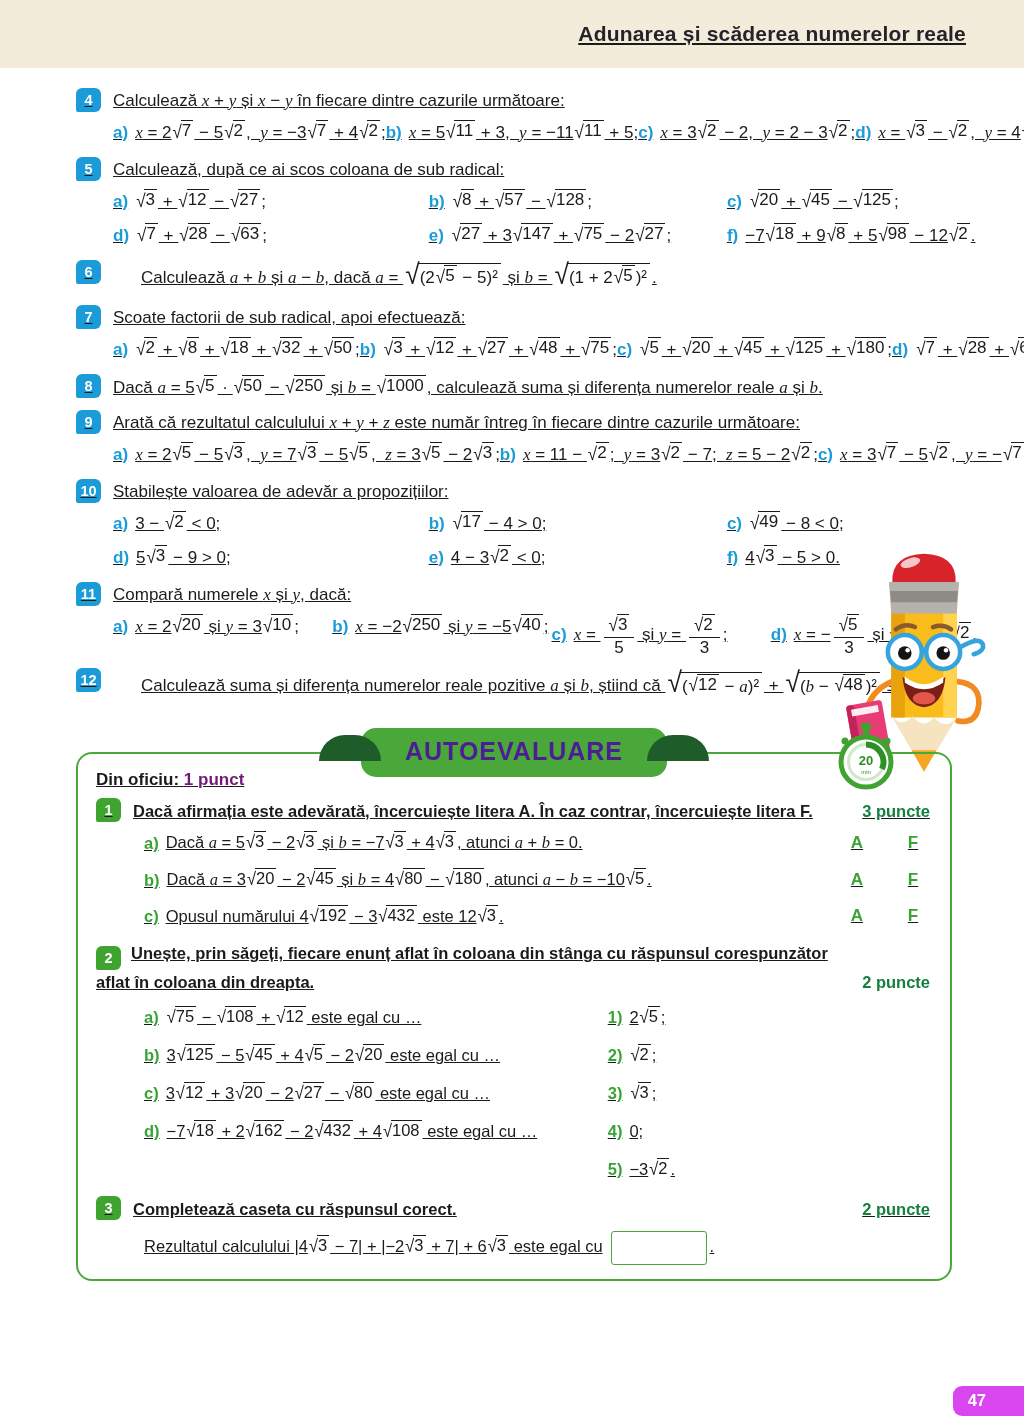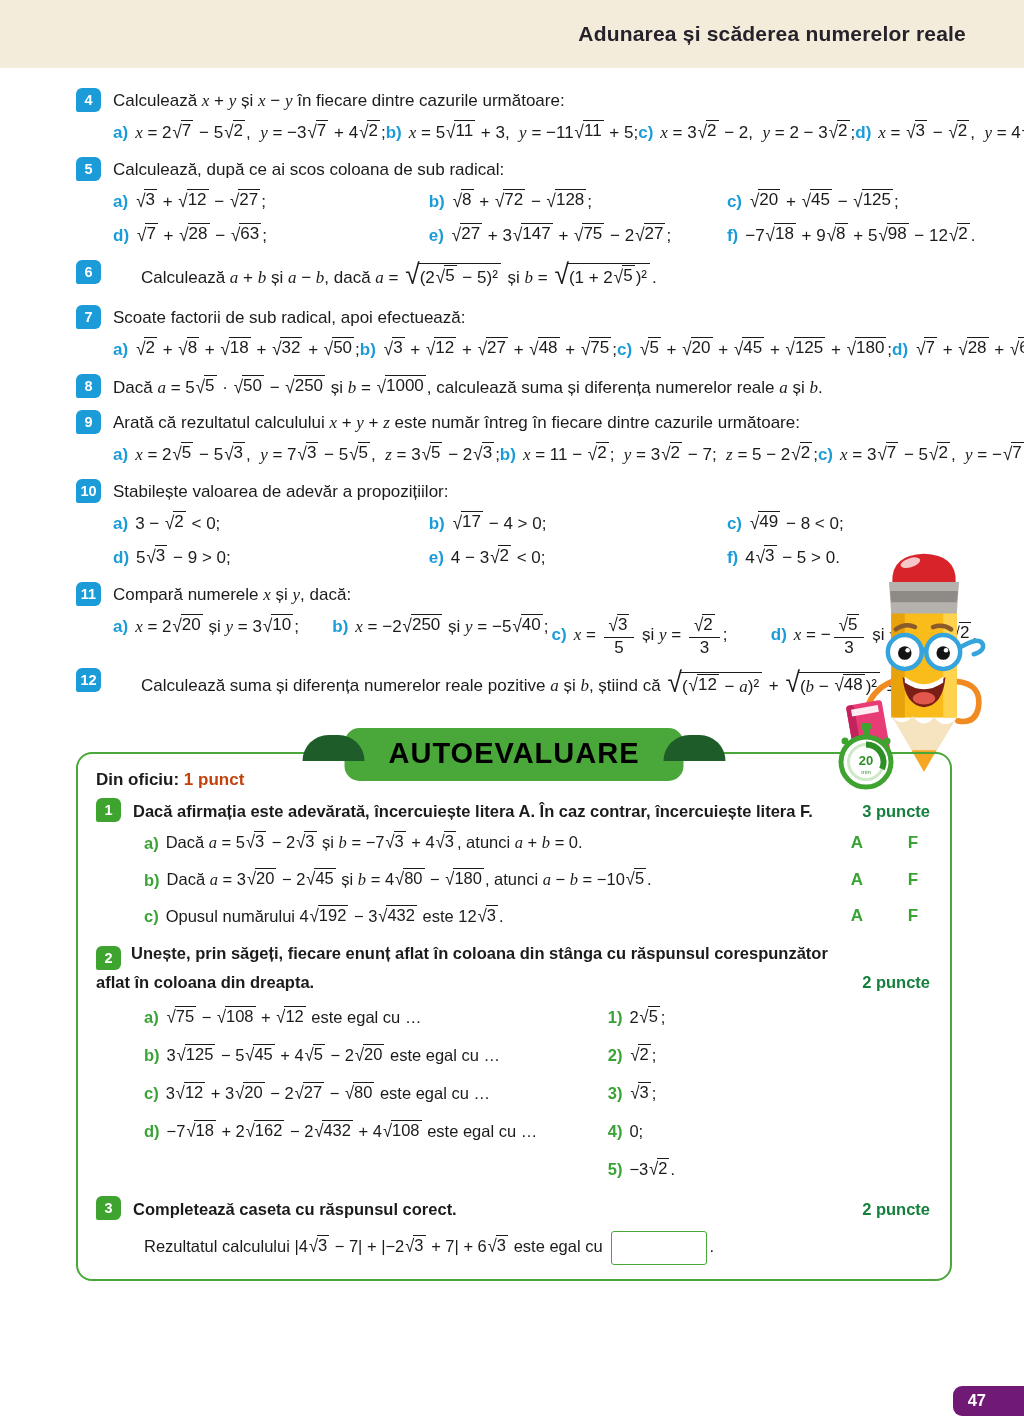--- a/index.html
+++ b/index.html
@@ -1,18 +1,18 @@
 <!DOCTYPE html>
 <html><head>
 <meta charset="utf-8">
 <style>
   * { margin:0; padding:0; box-sizing:border-box; }
   html,body { background:#ffffff; }
   body { font-family:"Liberation Sans", sans-serif; color:#1b1b1b; }
-  .page { position:relative; width:1024px; height:1424px; background:#fff; overflow:hidden; }
+  .page { position:relative; width:1024px; height:1424px; background:#fff; overflow:hidden;text-decoration:underline; }
 
   
   .header { height:68px; background:#f4ecda; display:flex; align-items:center; justify-content:flex-end; padding-right:58px; }
   .header h1 { font-size:21px; font-weight:bold; color:#26222b; letter-spacing:.2px; }
 
   
   .content { padding:20px 34px 0 76px; font-size:17px; }
   .ex { display:flex; gap:12px; margin-bottom:7px; }
   .badge { flex:0 0 auto; width:25px; height:24px; border-radius:6px 6px 6px 2px; color:#fff;
            font-weight:bold; font-size:14.5px; text-align:center; line-height:24px; }
@@ -41,28 +41,28 @@
   .fn { border-bottom:1.5px solid #1b1b1b; padding:0 4px 1px; }
   .fd { padding-top:1px; }
 
   
   .mascot { position:absolute; top:548px; left:838px; width:172px; height:226px; pointer-events:none; }
 
   
   .av { position:relative; margin:46px 72px 0 76px; border:2.5px solid #4aa83a; border-radius:16px;
         padding:14px 20px 14px 18px; font-size:16.5px; }
   .banner { position:absolute; top:-26px; left:50%; transform:translateX(-50%); z-index:2;
-            background:#4aa83a; color:#000000; font-weight:bold; font-size:29px; letter-spacing:1px;
+            background:#4aa83a; color:#4c1d95; font-weight:bold; font-size:25px; letter-spacing:1px;
             padding:9px 44px 11px; border-radius:15px; }
   .fold { position:absolute; top:7px; width:62px; height:26px; background:#1e5c2a; z-index:-1;
           border-radius:32px 32px 0 0; }
   .fold-l { left:-42px; } .fold-r { right:-42px; }
   .timer { position:absolute; top:-32px; right:54px; z-index:3; }
   .din-oficiu { font-weight:bold; font-size:17px; margin:2px 0 6px; }
-  .green-t { color:#c2410c; }
+  .green-t { color:#701a75; }
   .q-head { position:relative; display:flex; align-items:flex-start; gap:12px; margin-top:8px;
             font-weight:bold; line-height:24px; }
   .q-head .q-stmt { flex:1 1 auto; padding-top:1px; }
   .q-head.block { display:block; padding-right:86px; }
   .q-head.block .badge { display:inline-block; margin-right:10px; vertical-align:-4px; }
   .q-head.block .q-stmt { display:inline; }
   .points { color:#15803d; font-weight:bold; white-space:nowrap; padding-top:1px; }
   .q-head.block .points { position:absolute; right:0; bottom:0; }
   .av .lbl { color:#3aa335; }
   .af-row { display:flex; align-items:center; padding-left:48px; margin-top:2px; line-height:26px;
@@ -72,21 +72,21 @@
   .af.first { margin-left:auto; }
   .af.second { margin-left:26px; margin-right:2px; }
   .match { display:grid; grid-template-columns:59% 41%; padding-left:48px; margin-top:4px; }
   .match .item { white-space:nowrap; padding:6px 0; line-height:26px; }
   .fill-line { padding-left:48px; margin-top:8px; line-height:34px; white-space:nowrap; }
   .answer-box { display:inline-block; width:96px; height:34px; border:1.5px solid #4aa83a;
                 border-radius:3px; vertical-align:middle; margin:0 3px 0 8px; background:#fff;
                 font:inherit; padding:0 6px; }
 
   
-  .page-num { position:absolute; right:0; bottom:8px; background:#701a75; color:#fff; font-weight:bold;
+  .page-num { position:absolute; right:0; bottom:8px; background:#d946ef; color:#fff; font-weight:bold;
               font-size:16.5px; padding:5px 38px 6px 15px; border-radius:9px 0 0 9px; }
 </style>
 </head>
 <body>
 
 <div class="page">
 
   <div class="header">
     <h1>Adunarea și scăderea numerelor reale</h1>
   </div>
@@ -153,21 +153,21 @@
                   <span class="rad">12</span>
                 </span> − <span class="sqrt">
                   <span class="rs">√</span>
                   <span class="rad">27</span>
                 </span>;</span></div>
             <div class="item"><span class="lbl">b)</span><span class="math"><span class="sqrt">
                   <span class="rs">√</span>
                   <span class="rad">8</span>
                 </span> + <span class="sqrt">
                   <span class="rs">√</span>
-                  <span class="rad">72</span>
+                  <span class="rad">57</span>
                 </span> − <span class="sqrt">
                   <span class="rs">√</span>
                   <span class="rad">128</span>
                 </span>;</span></div>
             <div class="item"><span class="lbl">c)</span><span class="math"><span class="sqrt">
                   <span class="rs">√</span>
                   <span class="rad">20</span>
                 </span> + <span class="sqrt">
                   <span class="rs">√</span>
                   <span class="rad">45</span>

